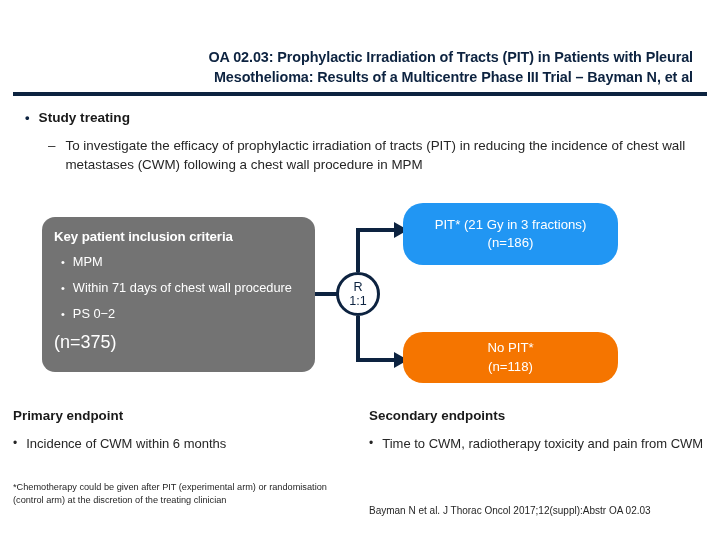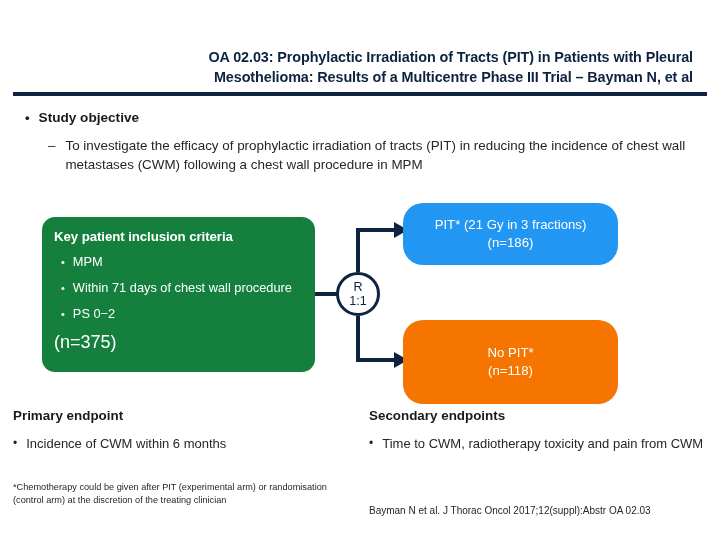--- a/index.html
+++ b/index.html
@@ -71,21 +71,21 @@
   }
   .obj-sub .mk { color: #262626; }
 
   
   .criteria-box {
     position: absolute;
     left: 42px;
     top: 217px;
     width: 273px;
     height: 155px;
-    background: #15803d;
+    background: #737373;
     border-radius: 13px;
     box-sizing: border-box;
     padding: 12px 14px 0 12px;
     color: #ffffff;
   }
   .criteria-title {
     font-size: 13.3px;
     font-weight: bold;
     margin-bottom: 10px;
     letter-spacing: -0.1px;
@@ -119,22 +119,22 @@
     font-size: 13.2px;
     line-height: 1.4;
     text-align: center;
   }
   .arm-pit {
     top: 203px;
     height: 62px;
     background: #2196f3;
   }
   .arm-nopit {
-    top: 320px;
-    height: 84px;
+    top: 332px;
+    height: 51px;
     background: #f57500;
   }
 
   
   .connector { position: absolute; left: 0; top: 0; }
   .r-node {
     position: absolute;
     left: 336px;
     top: 272px;
     width: 44px;
@@ -196,21 +196,21 @@
 <div class="slide">
 
   <div class="title-block">
     <div class="title-line">OA 02.03: Prophylactic Irradiation of Tracts (PIT) in Patients with Pleural</div>
     <div class="title-line">Mesothelioma: Results of a Multicentre Phase III Trial – Bayman N, et al</div>
   </div>
   <div class="title-rule"></div>
 
   <div class="obj-bullet">
     <span class="mk">•</span>
-    <span>Study objective</span>
+    <span>Study treating</span>
   </div>
   <div class="obj-sub">
     <span class="mk">–</span>
     <span>To investigate the efficacy of prophylactic irradiation of tracts (PIT) in reducing the incidence of chest wall metastases (CWM) following a chest wall procedure in MPM</span>
   </div>
 
   <div class="criteria-box">
     <div class="criteria-title">Key patient inclusion criteria</div>
 
     <div class="criteria-item">

